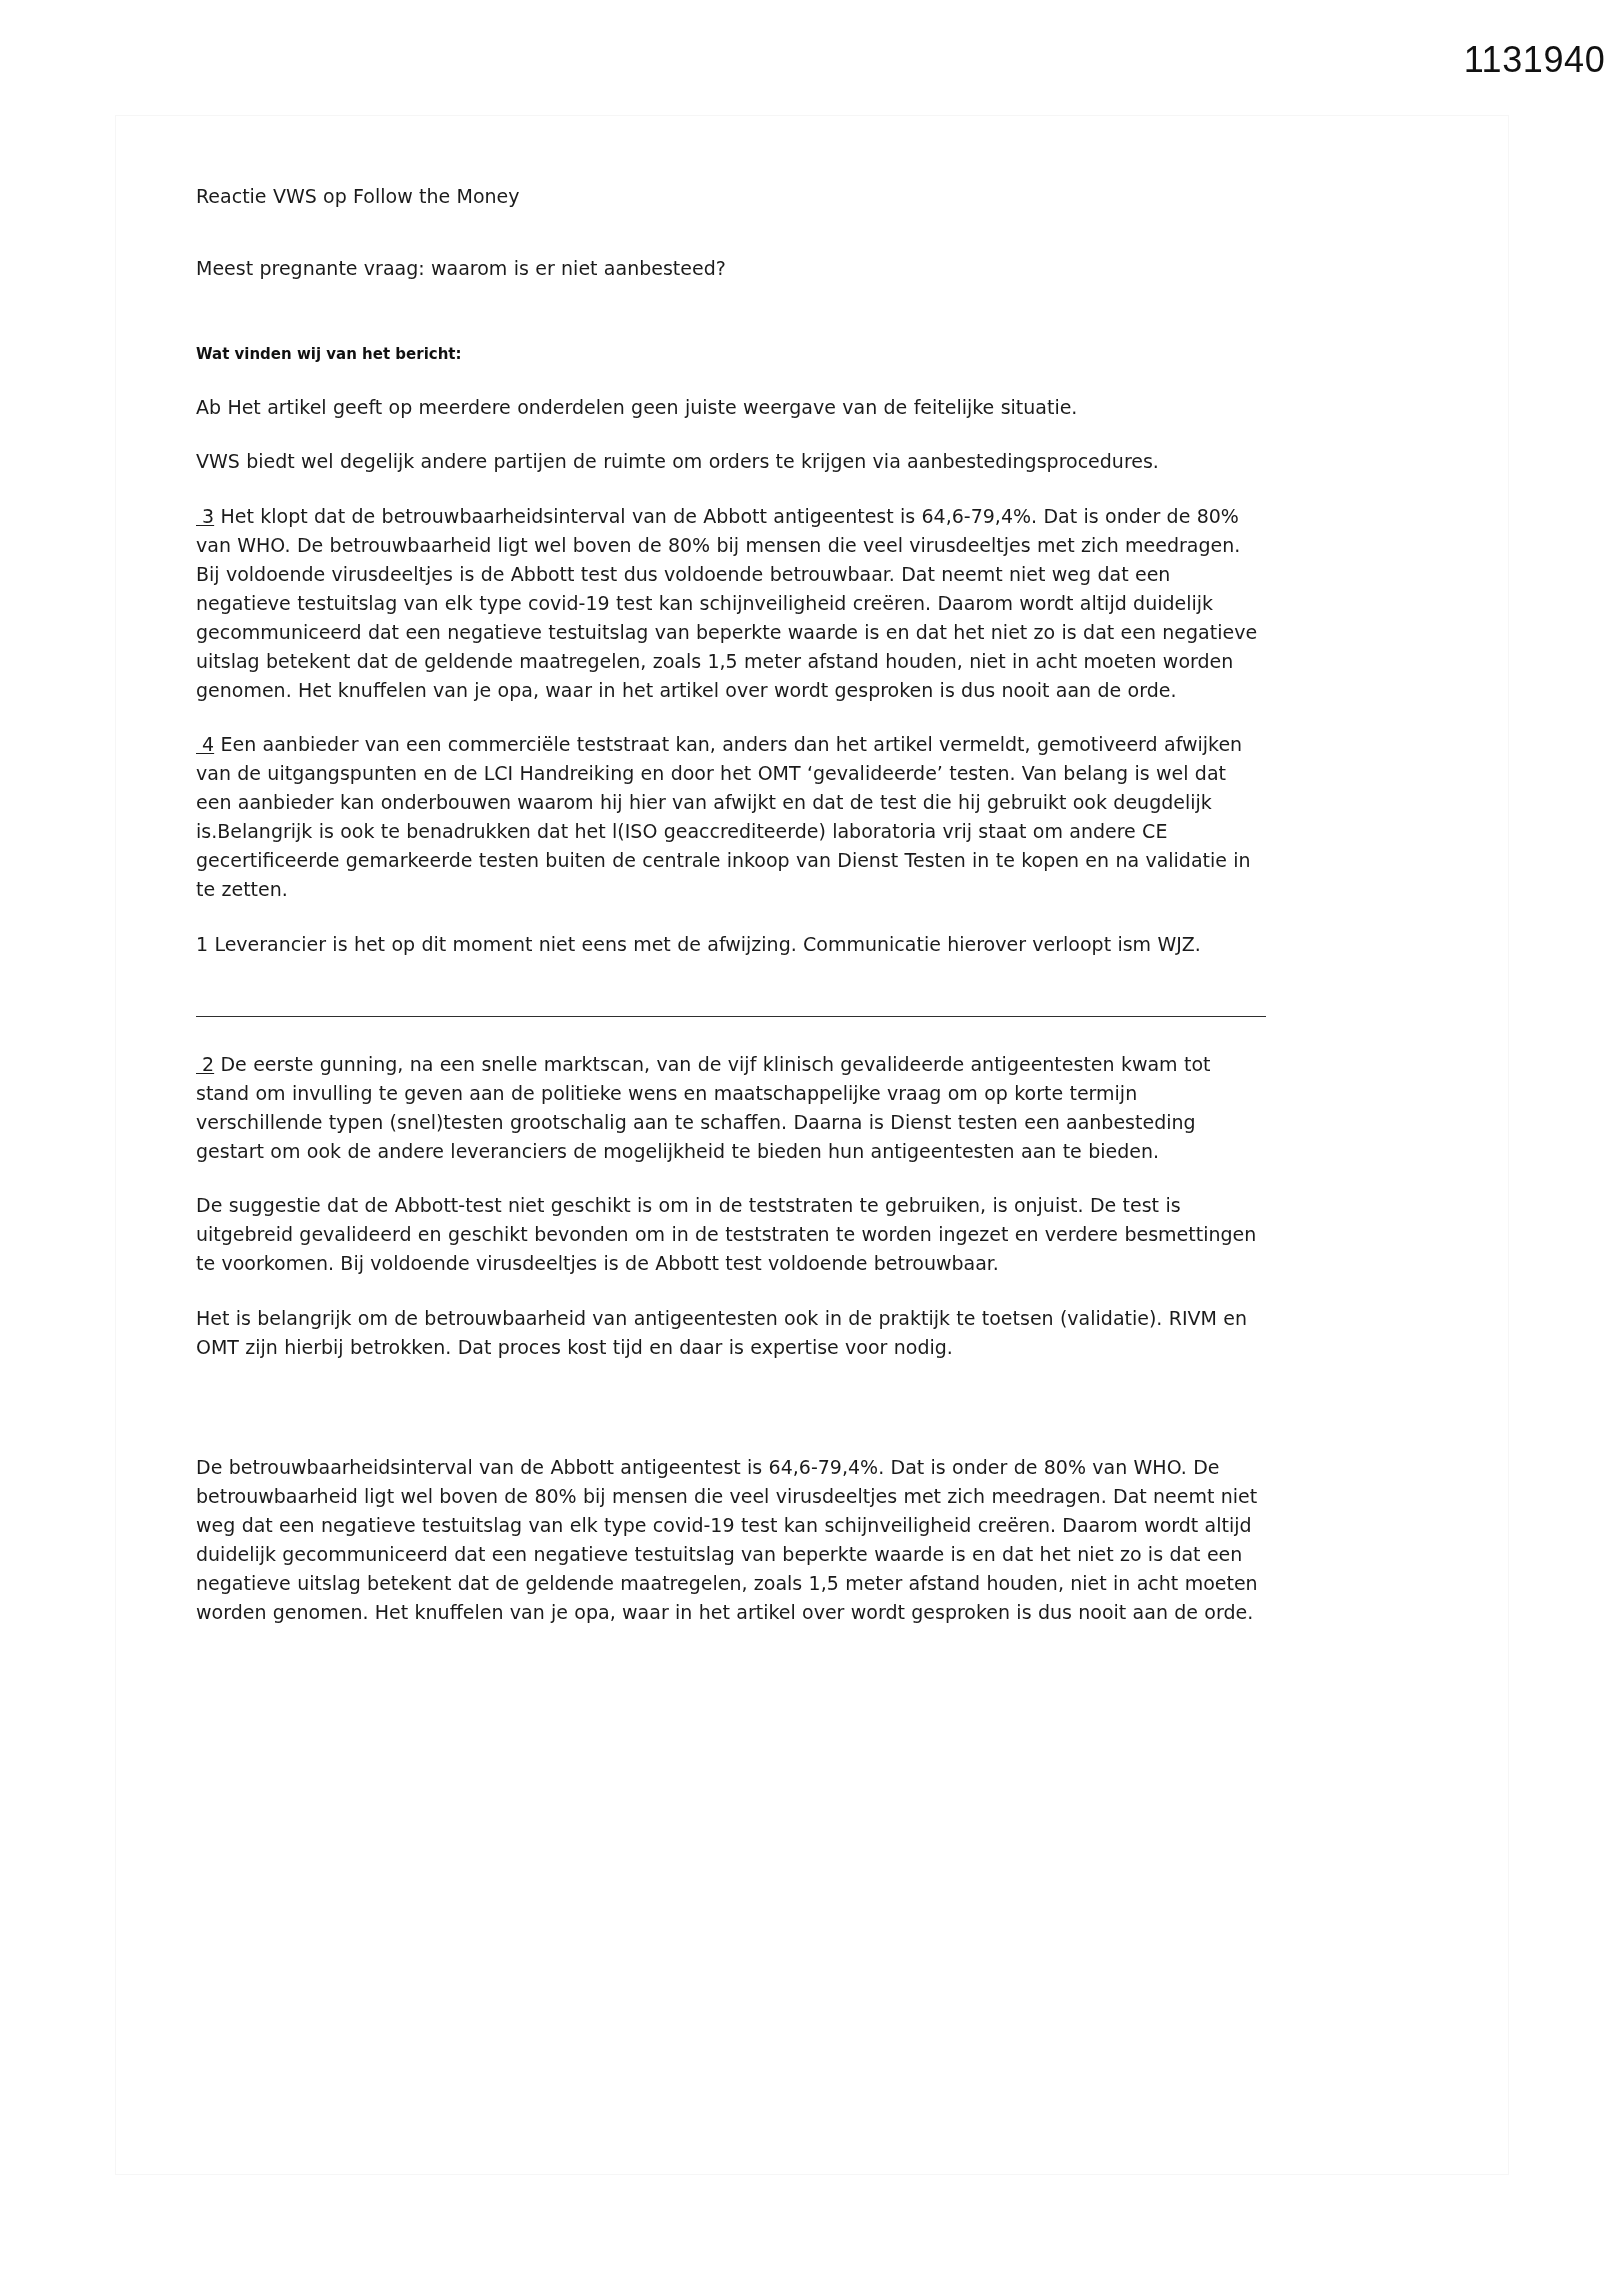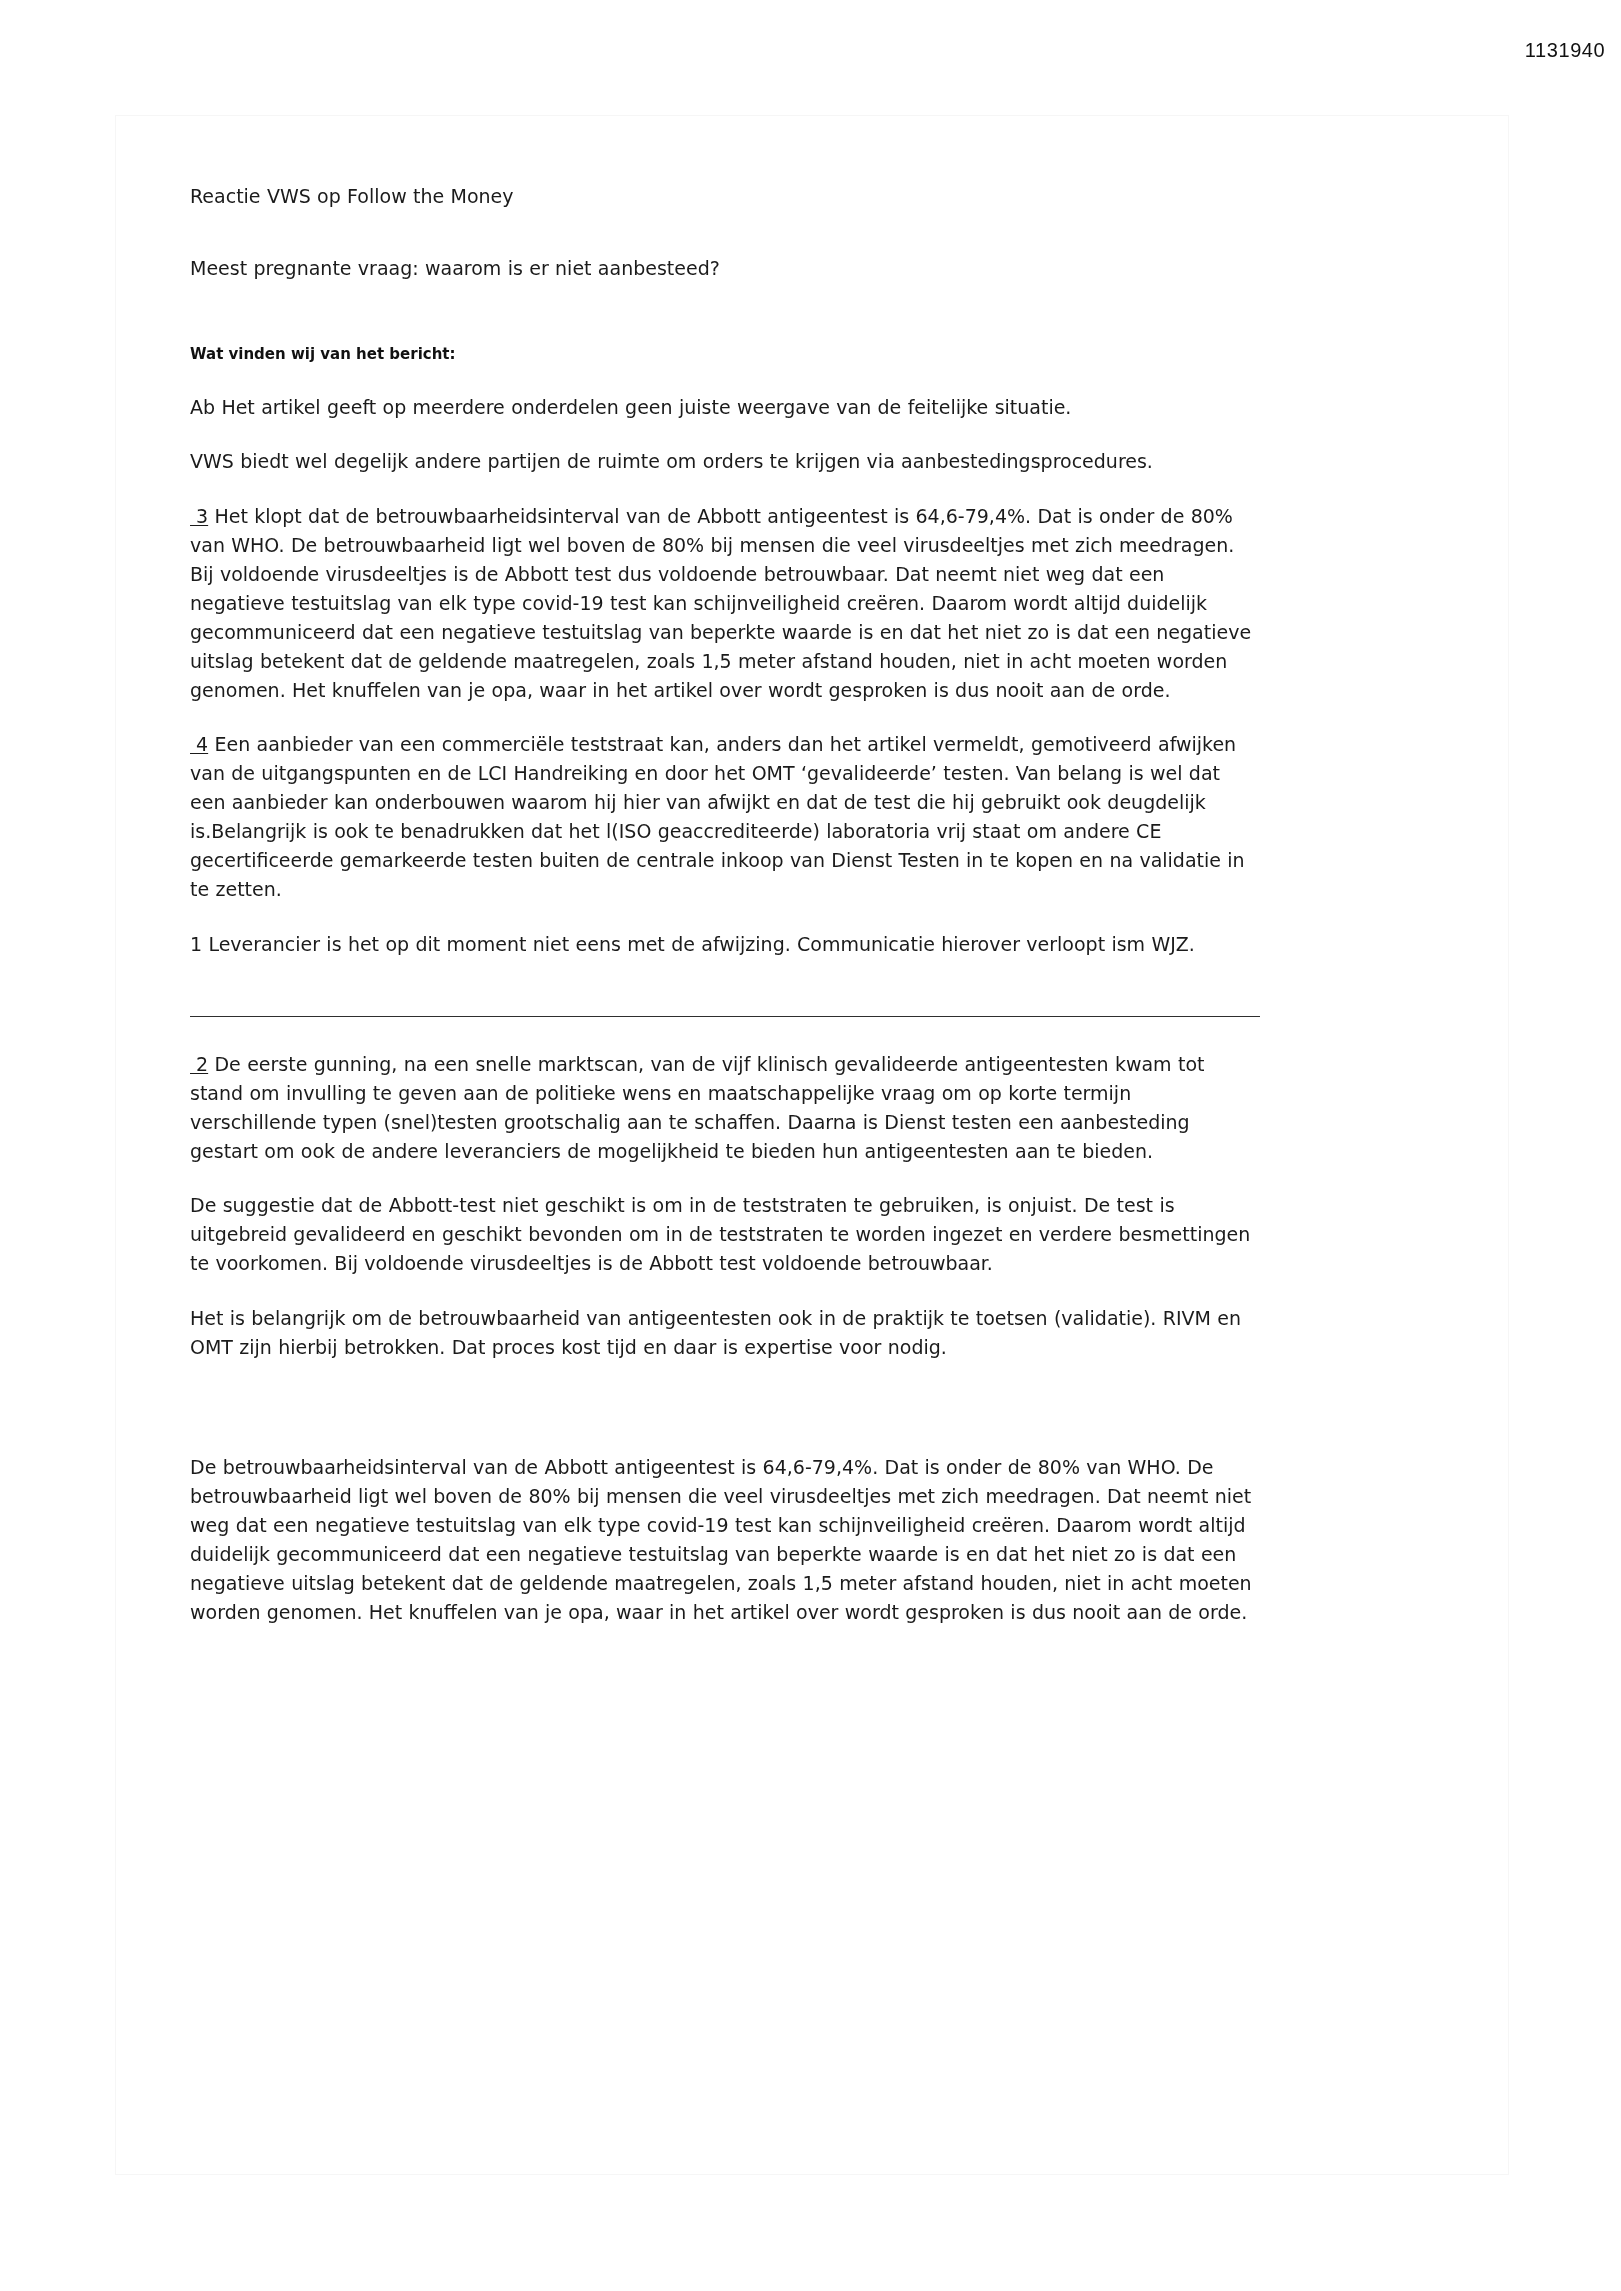--- a/index.html
+++ b/index.html
@@ -25,31 +25,31 @@
     height: 2058px;
     background: #ffffff;
     box-shadow: 0 0 0 1px rgba(0,0,0,0.035);
   }
 
   
   .page-id {
     position: absolute;
     right: 15.7px;
     top: 39px;
-    font-size: 20px;
+    font-size: 36px;
     font-family: "Liberation Sans", sans-serif;
     letter-spacing: 0.6px;
     color: #111111;
     white-space: nowrap;
   }
 
   
   .doc-body {
     position: absolute;
-    left: 190px;
+    left: 196px;
     top: 182px;
     width: 1070px;
   }
 
   .para {
     font-size: 19px;
     line-height: 29px;
     color: #1b1b1b;
     margin: 0 0 25.5px 0;
     text-align: left;

